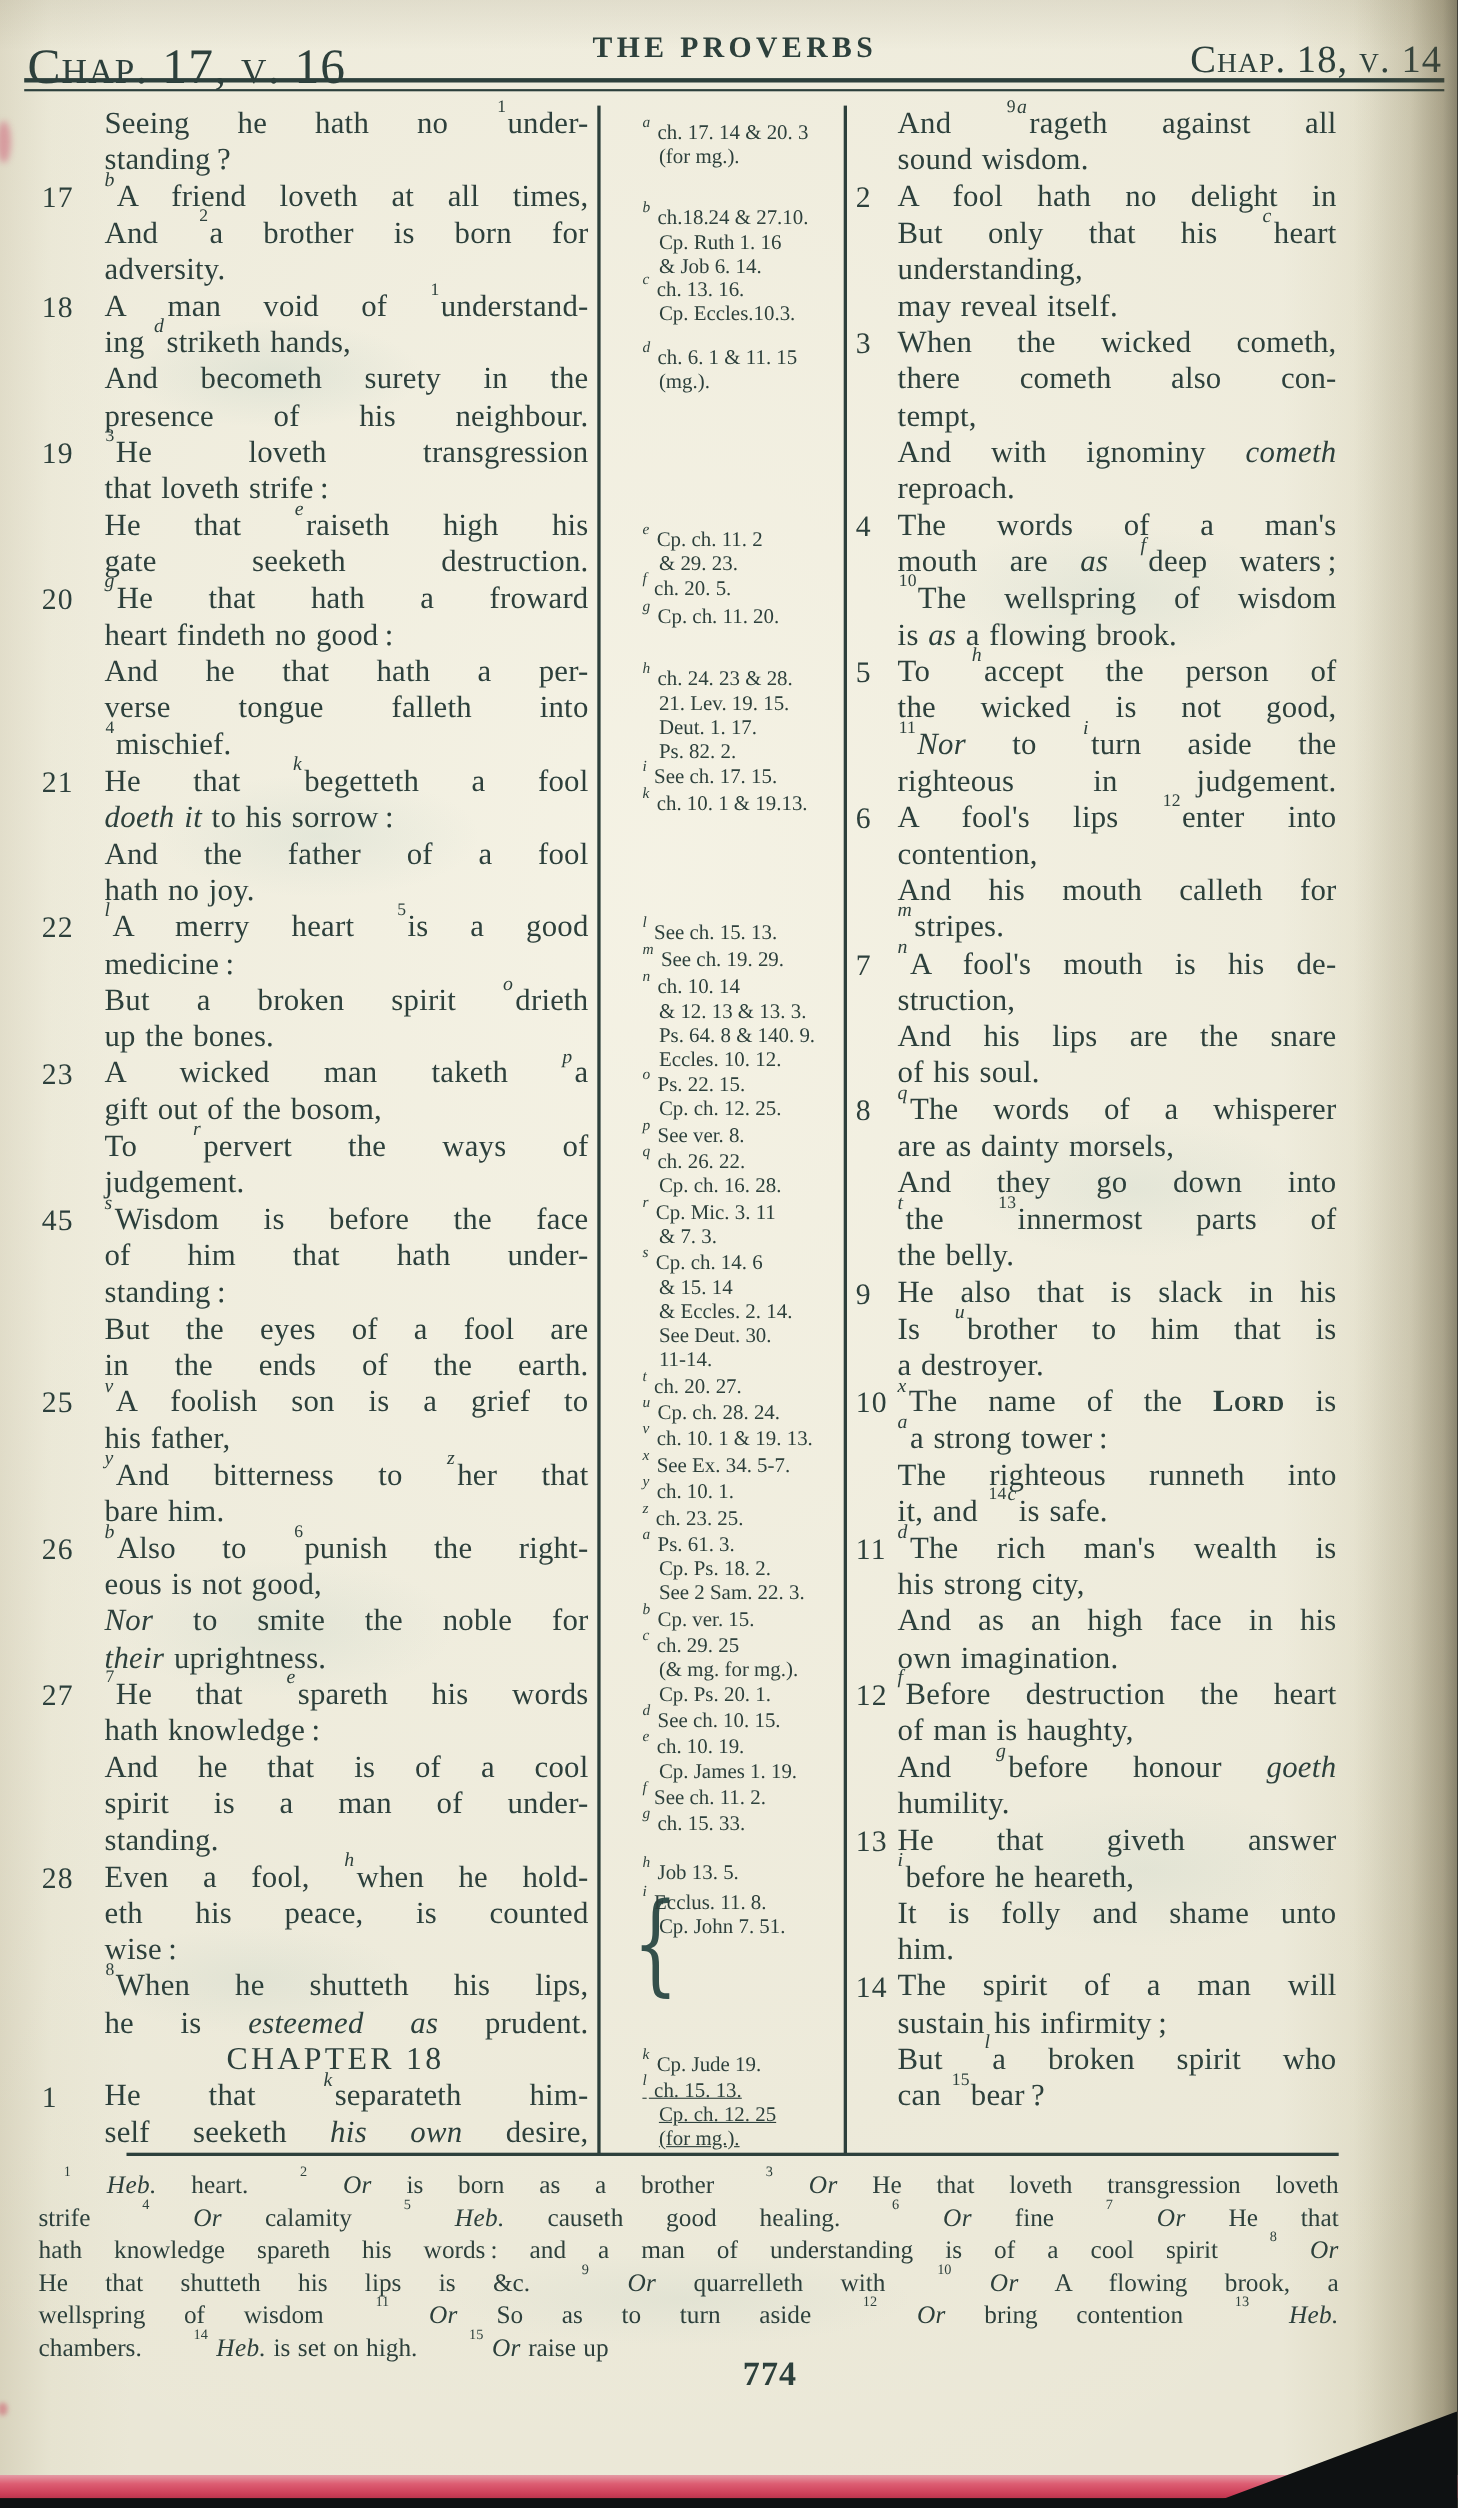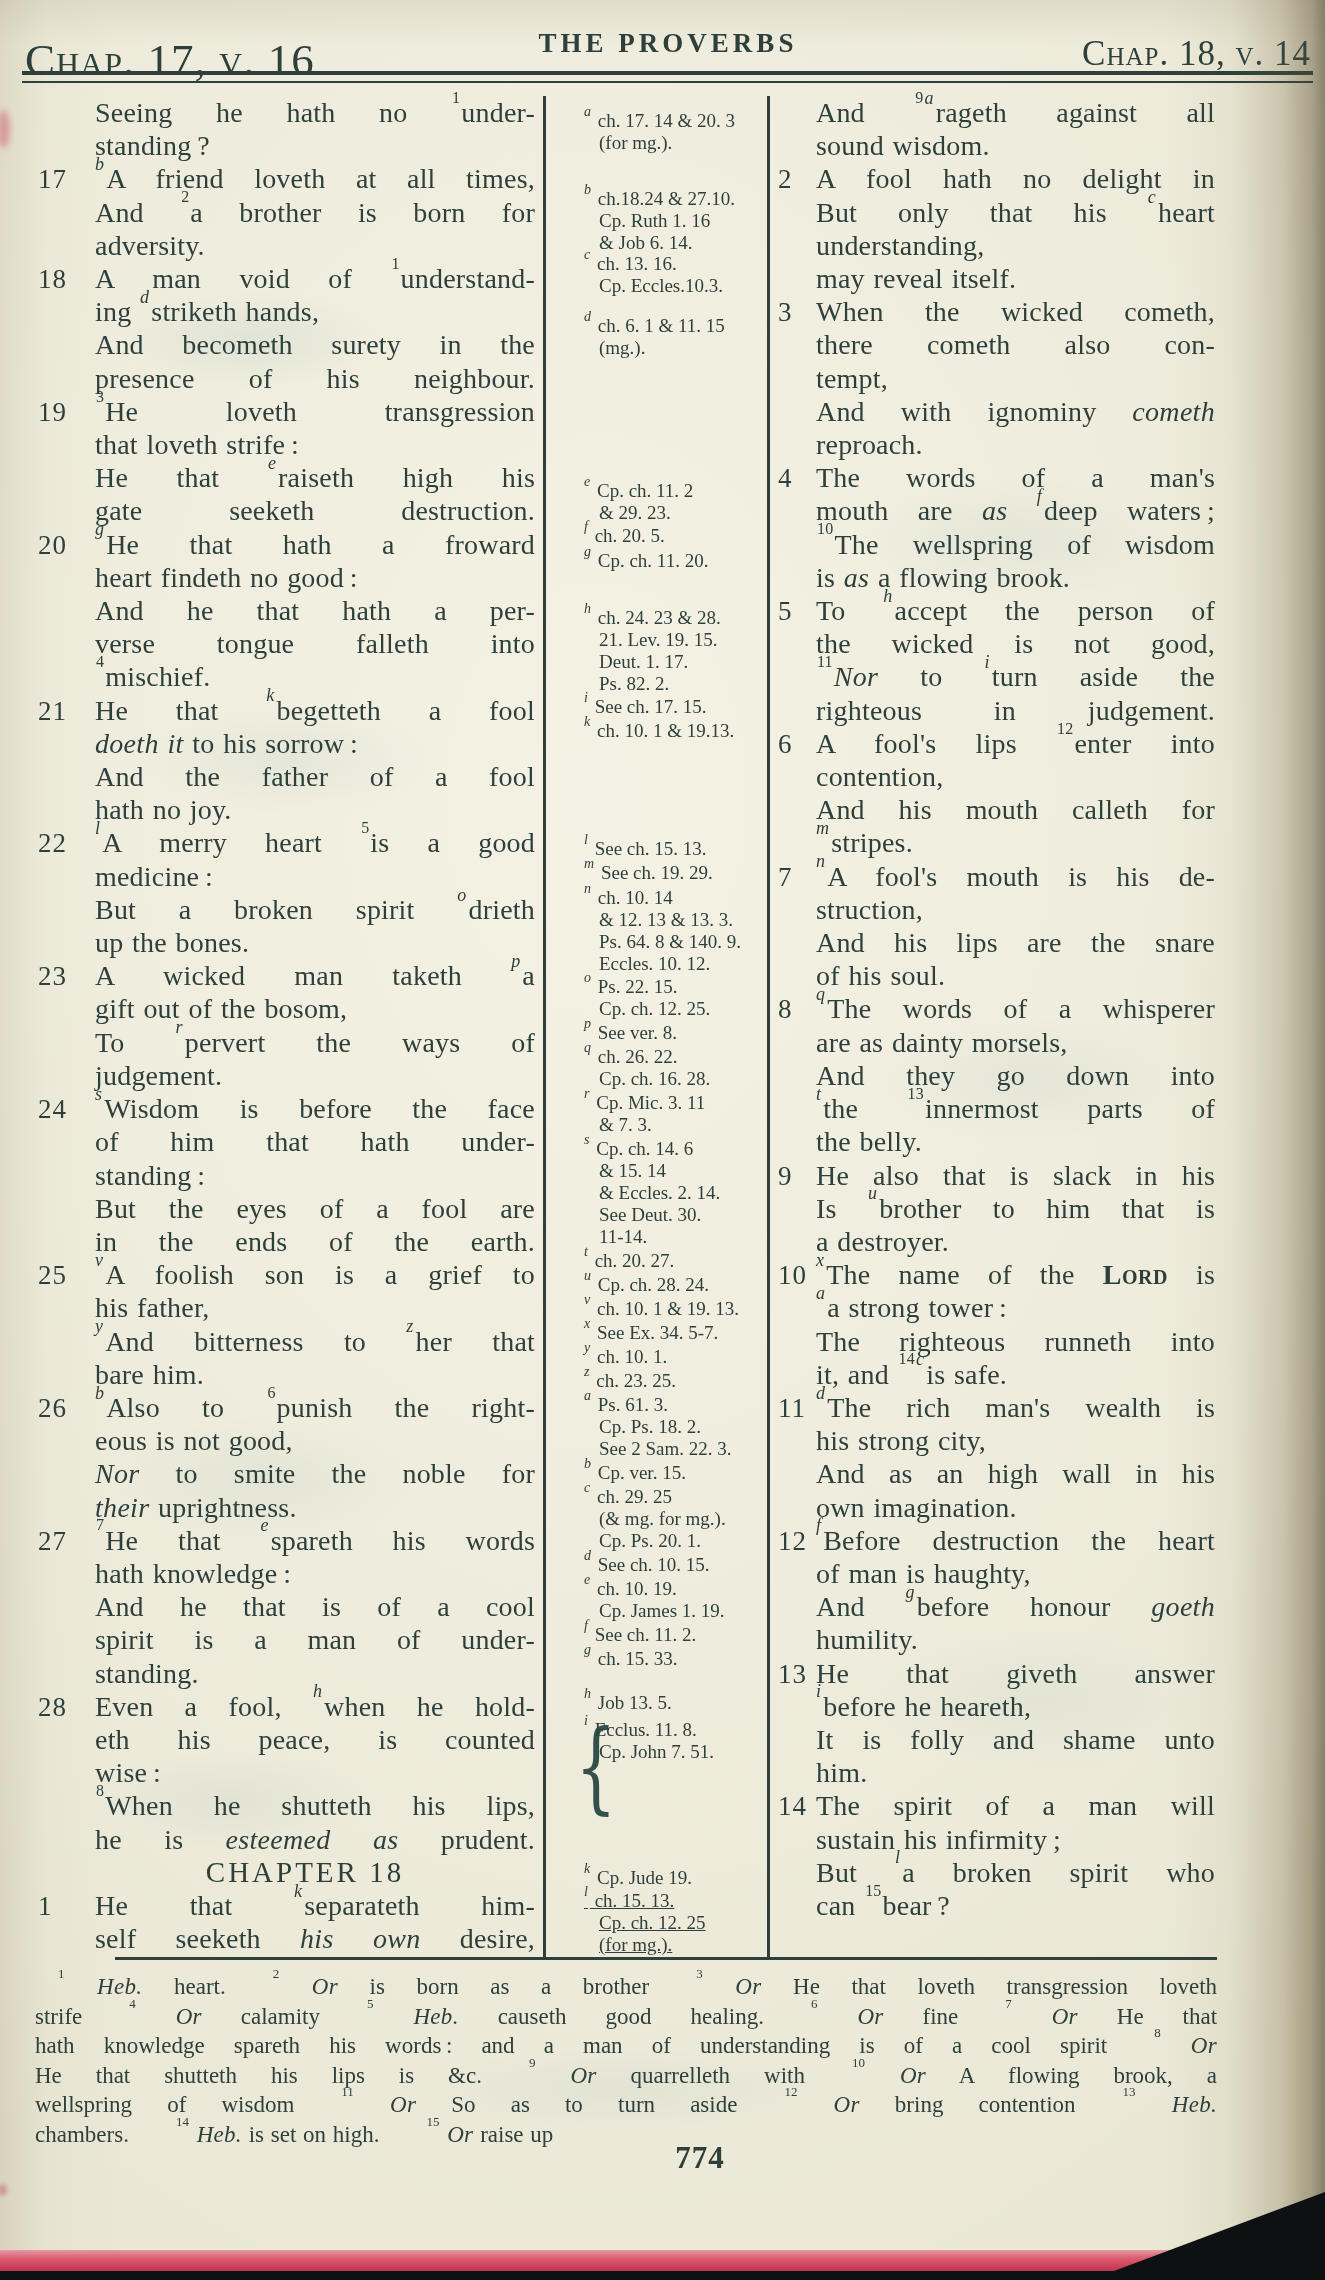--- a/index.html
+++ b/index.html
@@ -162,21 +162,21 @@
           <div class="ln">up the bones.</div>
         </div>
         <div class="verse">
           <span class="vnum">23</span>
           <div class="ln j">A wicked man taketh <sup class="rf">p</sup>a</div>
           <div class="ln">gift out of the bosom,</div>
           <div class="ln j">To <sup class="rf">r</sup>pervert the ways of</div>
           <div class="ln">judgement.</div>
         </div>
         <div class="verse">
-          <span class="vnum">24</span>
+          <span class="vnum">45</span>
           <div class="ln j"><sup class="rf">s</sup>Wisdom is before the face</div>
           <div class="ln j">of him that hath under-</div>
           <div class="ln">standing :</div>
           <div class="ln j">But the eyes of a fool are</div>
           <div class="ln j">in the ends of the earth.</div>
         </div>
         <div class="verse">
           <span class="vnum">25</span>
           <div class="ln j"><sup class="rf">v</sup>A foolish son is a grief to</div>
           <div class="ln">his father,</div>
@@ -416,21 +416,21 @@
           <span class="vnum">10</span>
           <div class="ln j"><sup class="rf">x</sup>The name of the <span class="sc">Lord</span> is</div>
           <div class="ln"><sup class="rf">a</sup>a strong tower :</div>
           <div class="ln j">The righteous runneth into</div>
           <div class="ln">it, and <sup class="fn">14</sup><sup class="rf">c</sup>is safe.</div>
         </div>
         <div class="verse">
           <span class="vnum">11</span>
           <div class="ln j"><sup class="rf">d</sup>The rich man's wealth is</div>
           <div class="ln">his strong city,</div>
-          <div class="ln j">And as an high wall in his</div>
+          <div class="ln j">And as an high face in his</div>
           <div class="ln">own imagination.</div>
         </div>
         <div class="verse">
           <span class="vnum">12</span>
           <div class="ln j"><sup class="rf">f</sup>Before destruction the heart</div>
           <div class="ln">of man is haughty,</div>
           <div class="ln j">And <sup class="rf">g</sup>before honour <i>goeth</i></div>
           <div class="ln">humility.</div>
         </div>
         <div class="verse">

